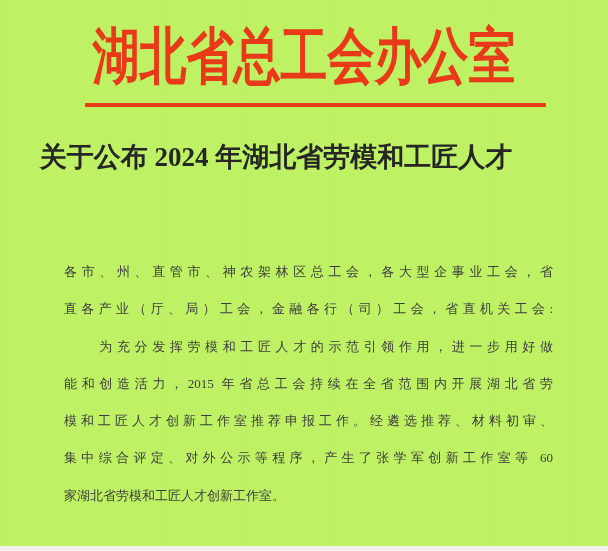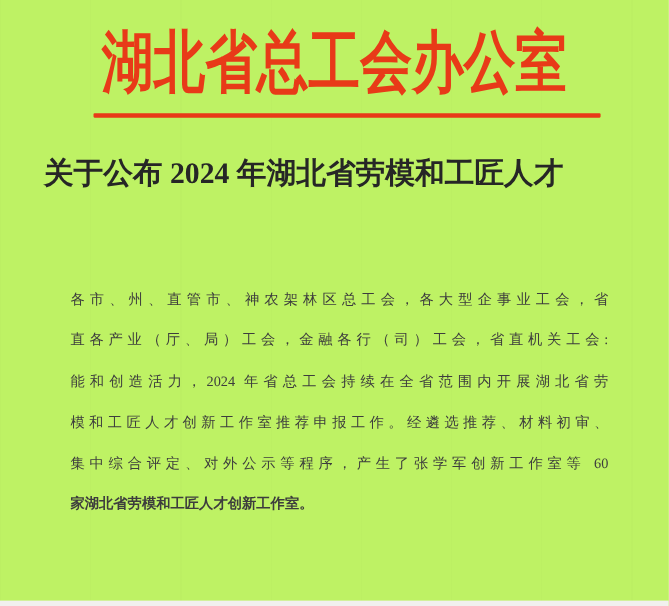--- a/index.html
+++ b/index.html
@@ -74,21 +74,20 @@
     height: 37.3px;
     line-height: 37.3px;
     text-align: justify;
     text-align-last: justify;
     word-break: break-all;
     white-space: nowrap;
   }
   .body-line.last {
     text-align: left;
     text-align-last: left;
-    font-weight: bold;
   }
   .scan-edge {
     position: absolute;
     left: 0;
     bottom: 0;
     width: 608px;
     height: 5px;
     background: #f1f0ee;
   }
 </style>
@@ -101,21 +100,22 @@
 
   <div class="letterhead-rule"></div>
 
   <div class="doc-title">
     <div>关于公布 2024 年湖北省劳模和工匠人才</div>
   </div>
 
   <div class="doc-body">
     <div class="body-line">各市、州、直管市、神农架林区总工会，各大型企事业工会，省</div>
     <div class="body-line">直各产业（厅、局）工会，金融各行（司）工会，省直机关工会:</div>
-    <div class="body-line">能和创造活力，2024 年省总工会持续在全省范围内开展湖北省劳</div>
+    <div class="body-line">　　为充分发挥劳模和工匠人才的示范引领作用，进一步用好做</div>
+    <div class="body-line">能和创造活力，2015 年省总工会持续在全省范围内开展湖北省劳</div>
     <div class="body-line">模和工匠人才创新工作室推荐申报工作。经遴选推荐、材料初审、</div>
     <div class="body-line">集中综合评定、对外公示等程序，产生了张学军创新工作室等 60</div>
     <div class="body-line last">家湖北省劳模和工匠人才创新工作室。</div>
   </div>
 
   <div class="scan-edge"></div>
 
 </div>
 
 </body></html>

